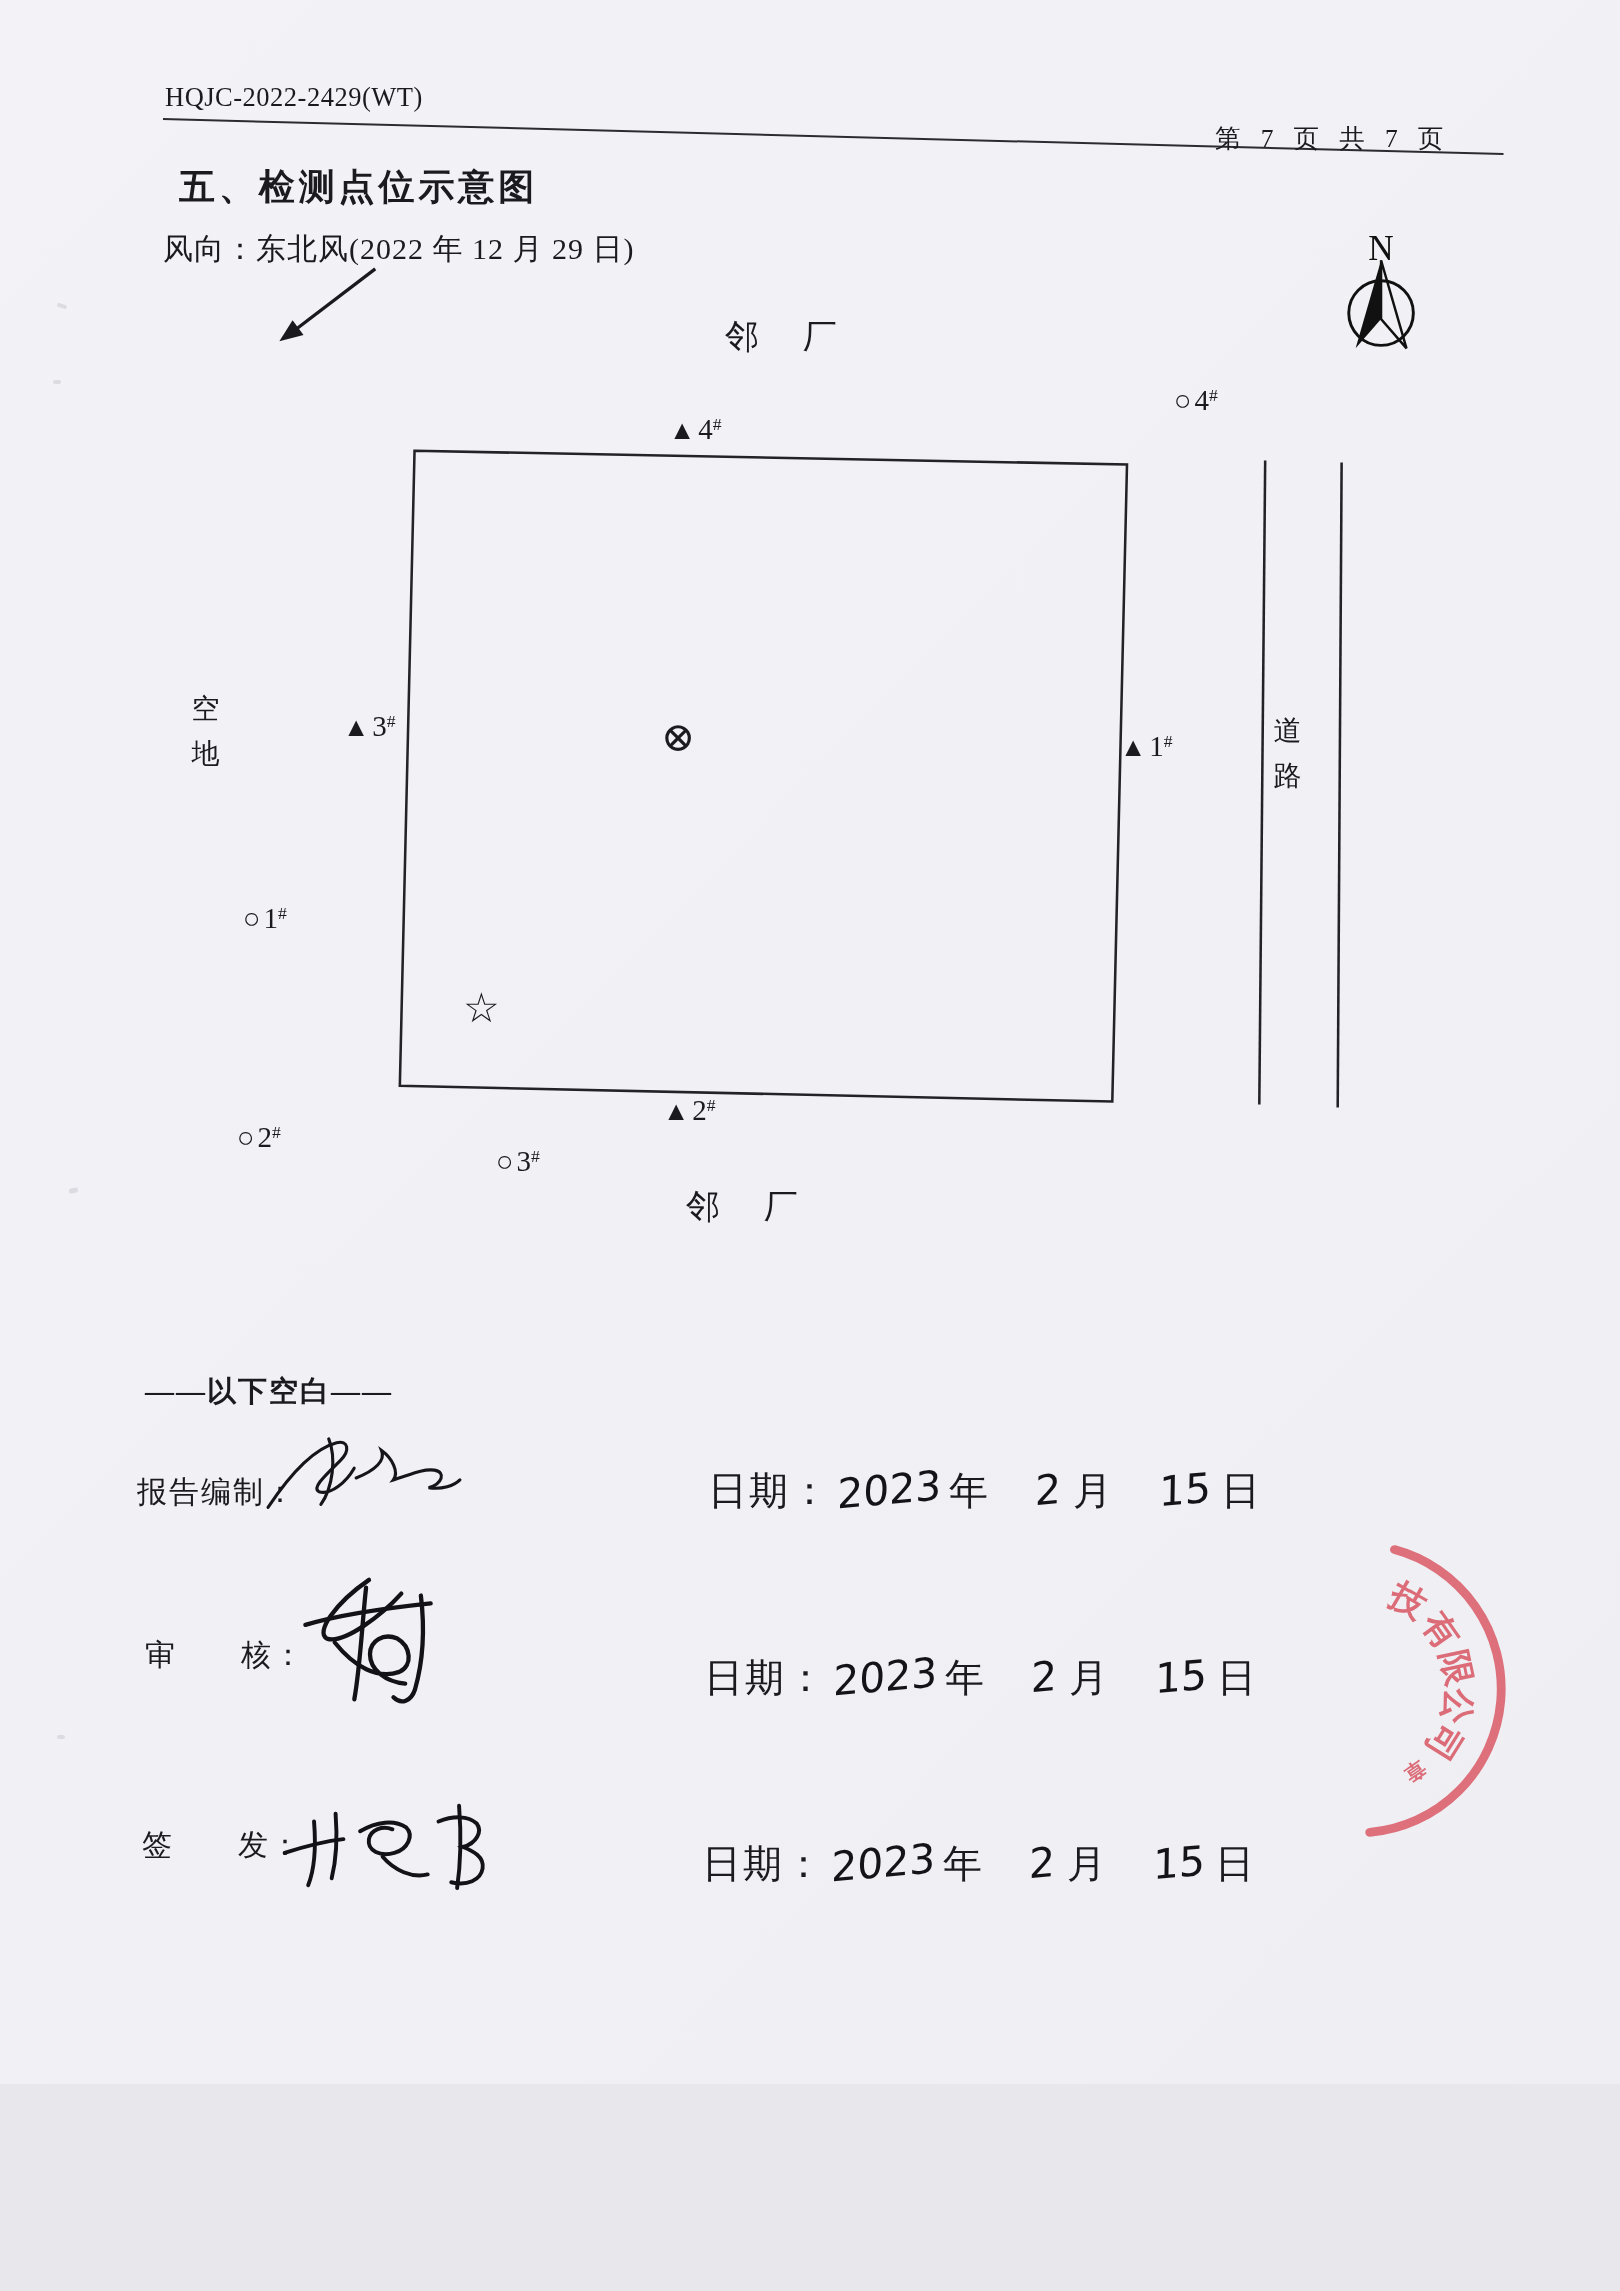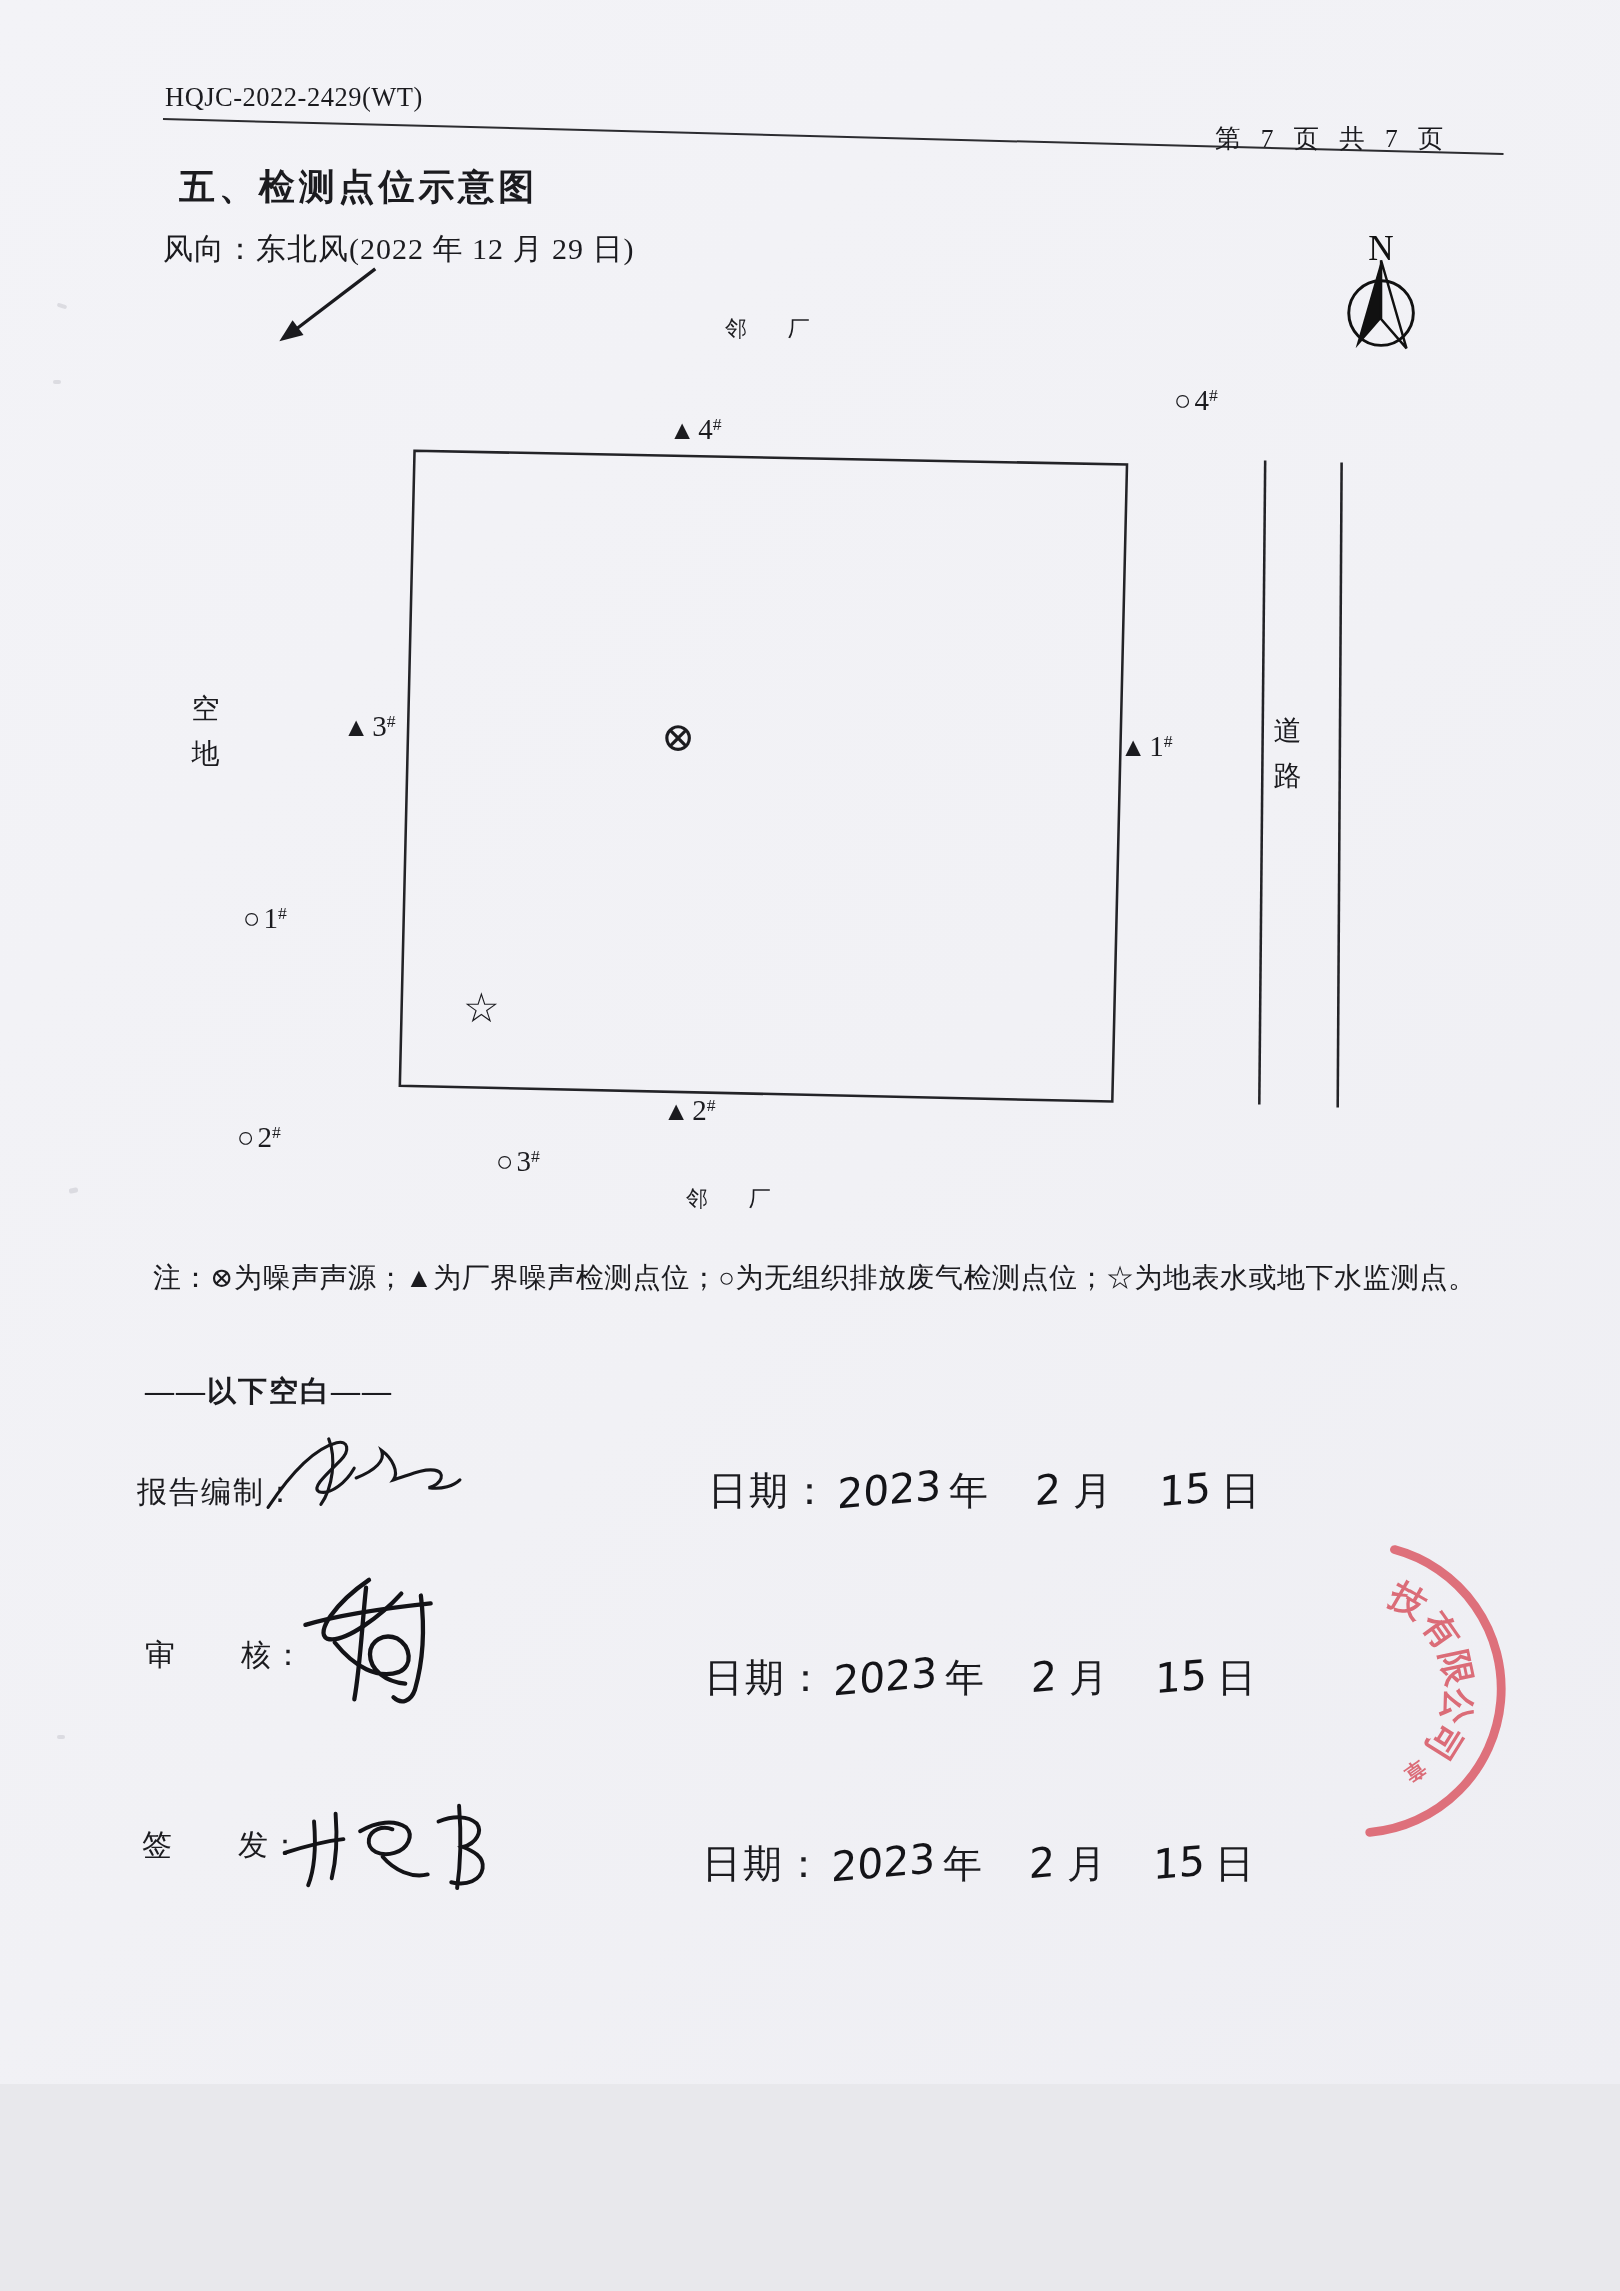--- a/index.html
+++ b/index.html
@@ -7,21 +7,21 @@
     position:relative;width:1620px;height:2084px;overflow:hidden;
     background:linear-gradient(135deg,#f3f3f7 0%,#f1f1f5 55%,#eeeef3 100%);
     font-family:"Liberation Serif","DejaVu Serif",serif;color:#1b1b1f;
   }
   .abs{position:absolute;}
   .rule{border-top:2.3px solid #2c2c30;height:0;transform-origin:left top;}
   .doc-code{font-size:26.5px;letter-spacing:0.5px;}
   .page-ind{font-size:25.5px;letter-spacing:6.9px;}
   .title{font-size:36px;font-weight:bold;letter-spacing:3.9px;}
   .wind{font-size:30px;letter-spacing:1px;}
-  .lab{font-size:22px;letter-spacing:17.6px;white-space:nowrap;}
+  .lab{font-size:34px;letter-spacing:17.6px;white-space:nowrap;}
   .vlab{font-size:28px;line-height:45px;text-align:center;width:31px;}
   .marker{white-space:nowrap;line-height:1;}
   .marker .sym{font-size:26.5px;}
   .marker .csym{font-size:29px;font-weight:400;}
   .marker .num{font-size:29px;margin-left:2.9px;}
   .marker sup{font-size:17.6px;vertical-align:8.8px;}
   .bigsym{font-size:41px;line-height:1;}
   .note{font-size:28px;letter-spacing:0.5px;white-space:nowrap;}
   .endblank{font-size:29px;font-weight:bold;letter-spacing:2px;margin-top:12px;}
   .sig-label{font-size:30px;letter-spacing:2px;white-space:nowrap;}
@@ -100,21 +100,20 @@
   <div class="abs marker" style="left:237px;top:1123px;">
     <span class="csym">○</span><span class="num">2</span><sup>#</sup>
   </div>
   <div class="abs marker" style="left:496px;top:1147px;">
     <span class="csym">○</span><span class="num">3</span><sup>#</sup>
   </div>
 
   <div class="abs bigsym" style="left:661px;top:717px;">⊗</div>
   <div class="abs bigsym" style="left:463px;top:988px;">☆</div>
 
-  <div class="abs note" style="left:153px;top:1259px;">注：⊗为噪声声源；▲为厂界噪声检测点位；○为无组织排放废气检测点位；☆为地表水或地下水监测点。</div>
   <div class="abs endblank" style="left:145px;top:1360px;">——以下空白——</div>
 
   <div class="abs sig-label" style="left:137px;top:1472px;">报告编制：</div>
   <svg class="abs" style="left:260px;top:1431px;" width="206" height="93" viewBox="0 0 210 95">
     <g fill="none" stroke="#16161a" stroke-width="3.2" stroke-linecap="round">
       <path d="M8,78 C30,45 55,18 78,12 C90,9 92,20 82,30 C68,44 52,58 60,62 C72,66 88,52 96,38"></path>
       <path d="M70,8 C78,28 74,58 62,75"></path>
       <path d="M98,48 C118,40 128,30 124,20 C135,28 142,42 136,50 C150,46 166,38 178,40 C190,42 186,54 172,58 C186,60 198,56 204,50"></path>
     </g>
   </svg>

